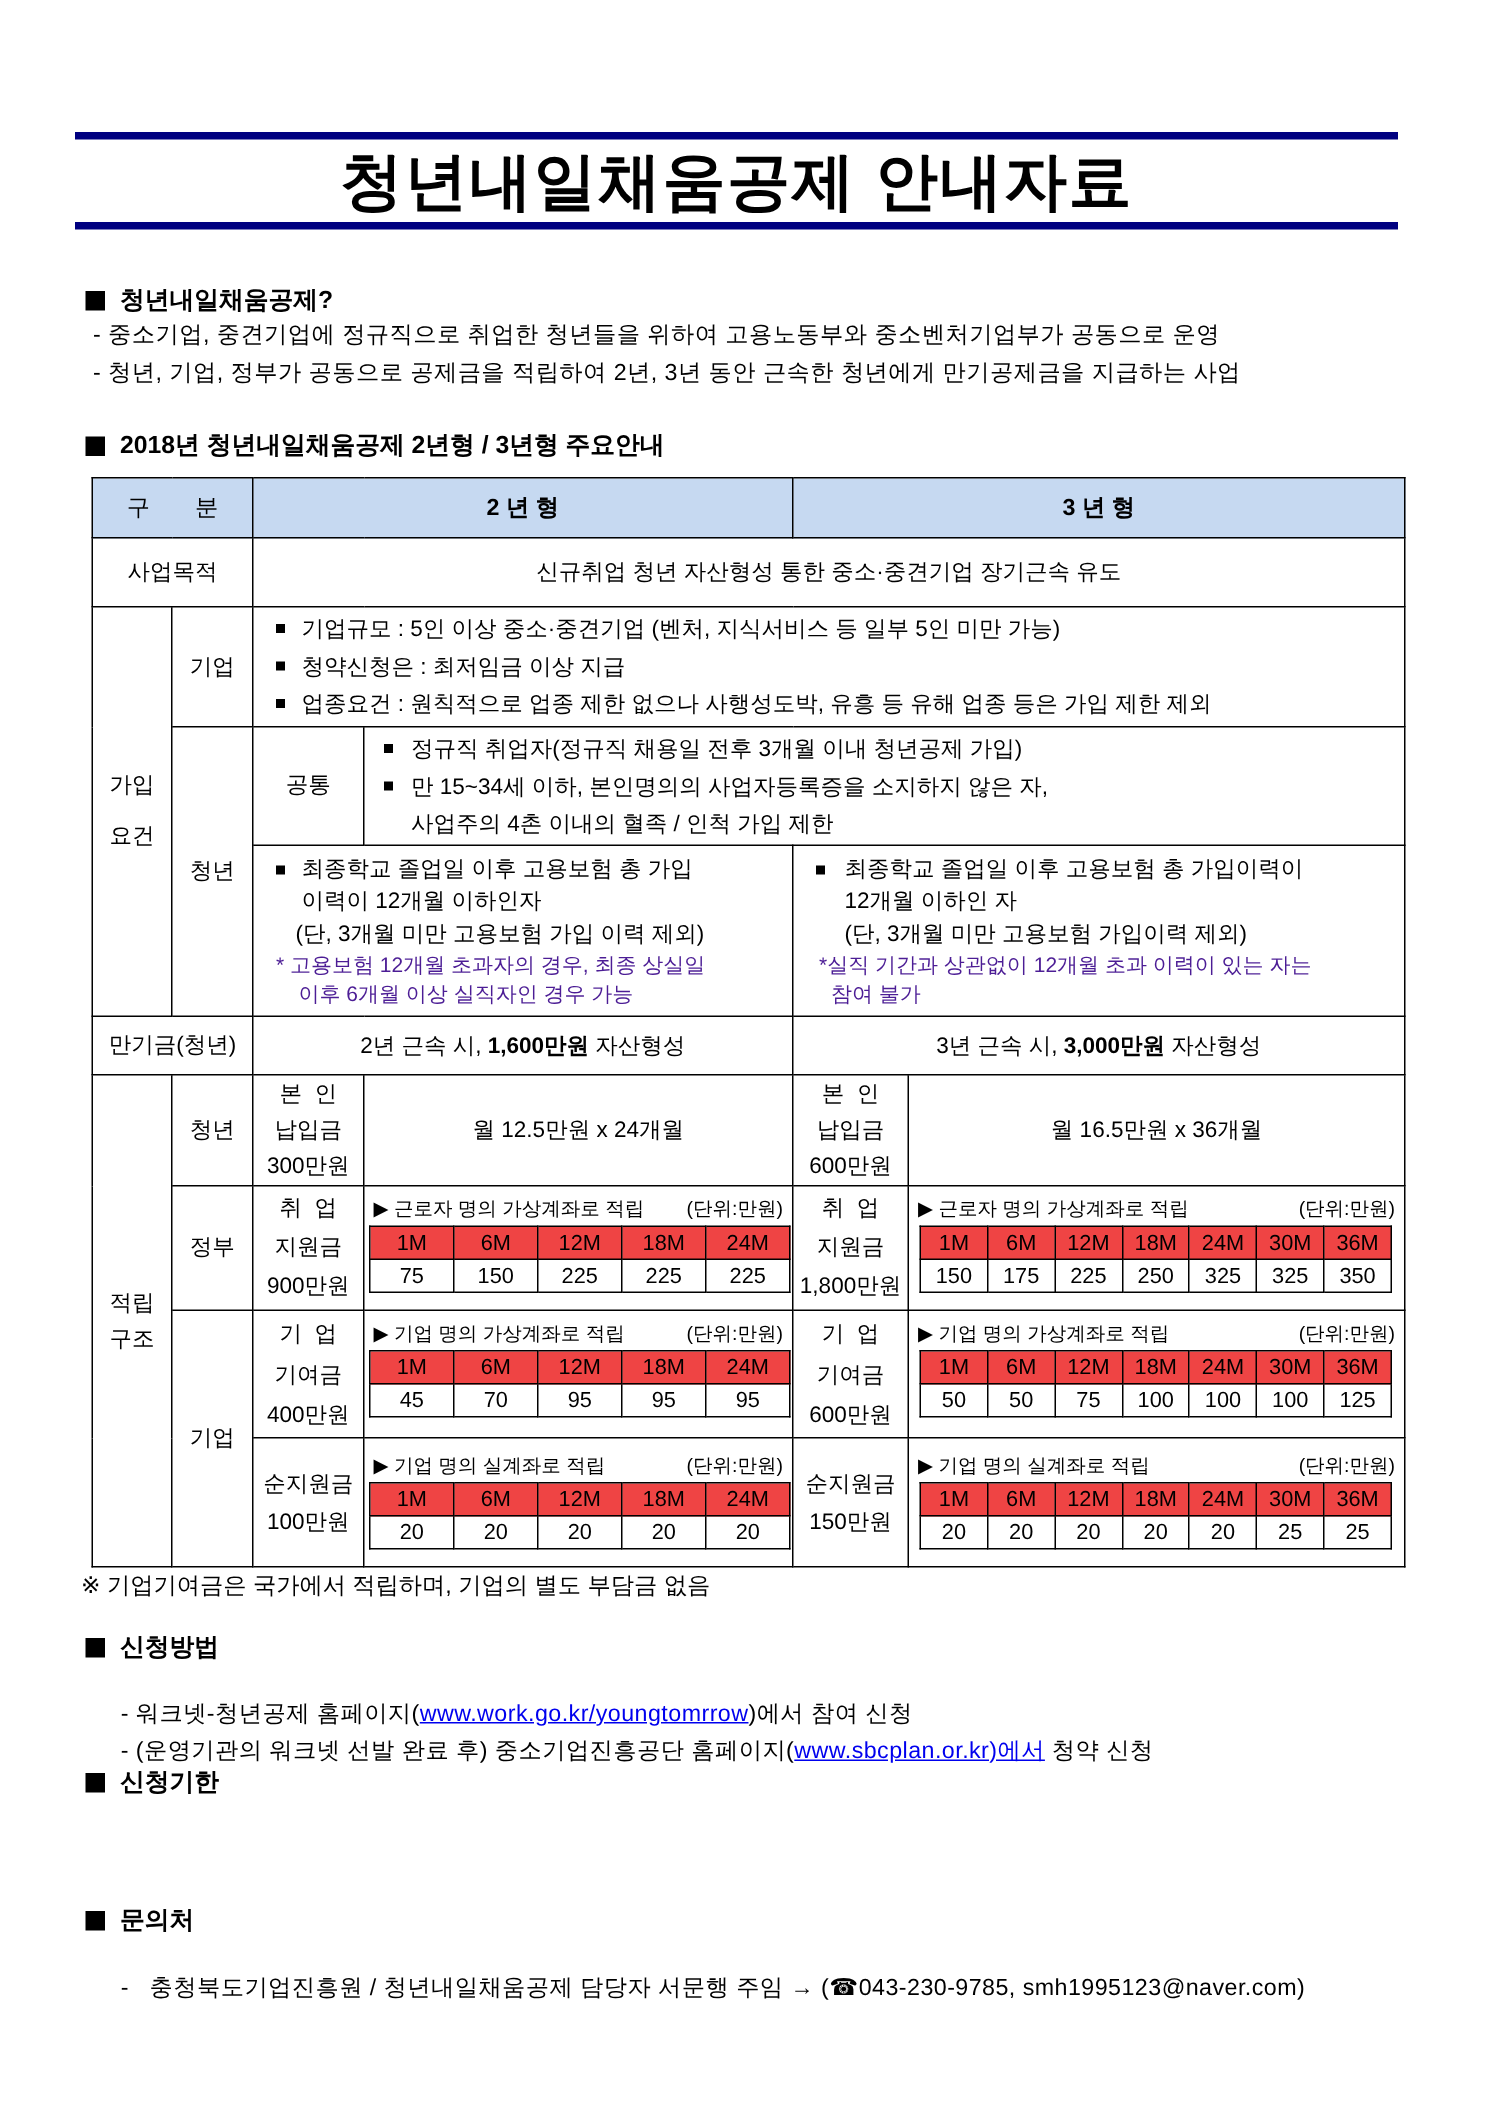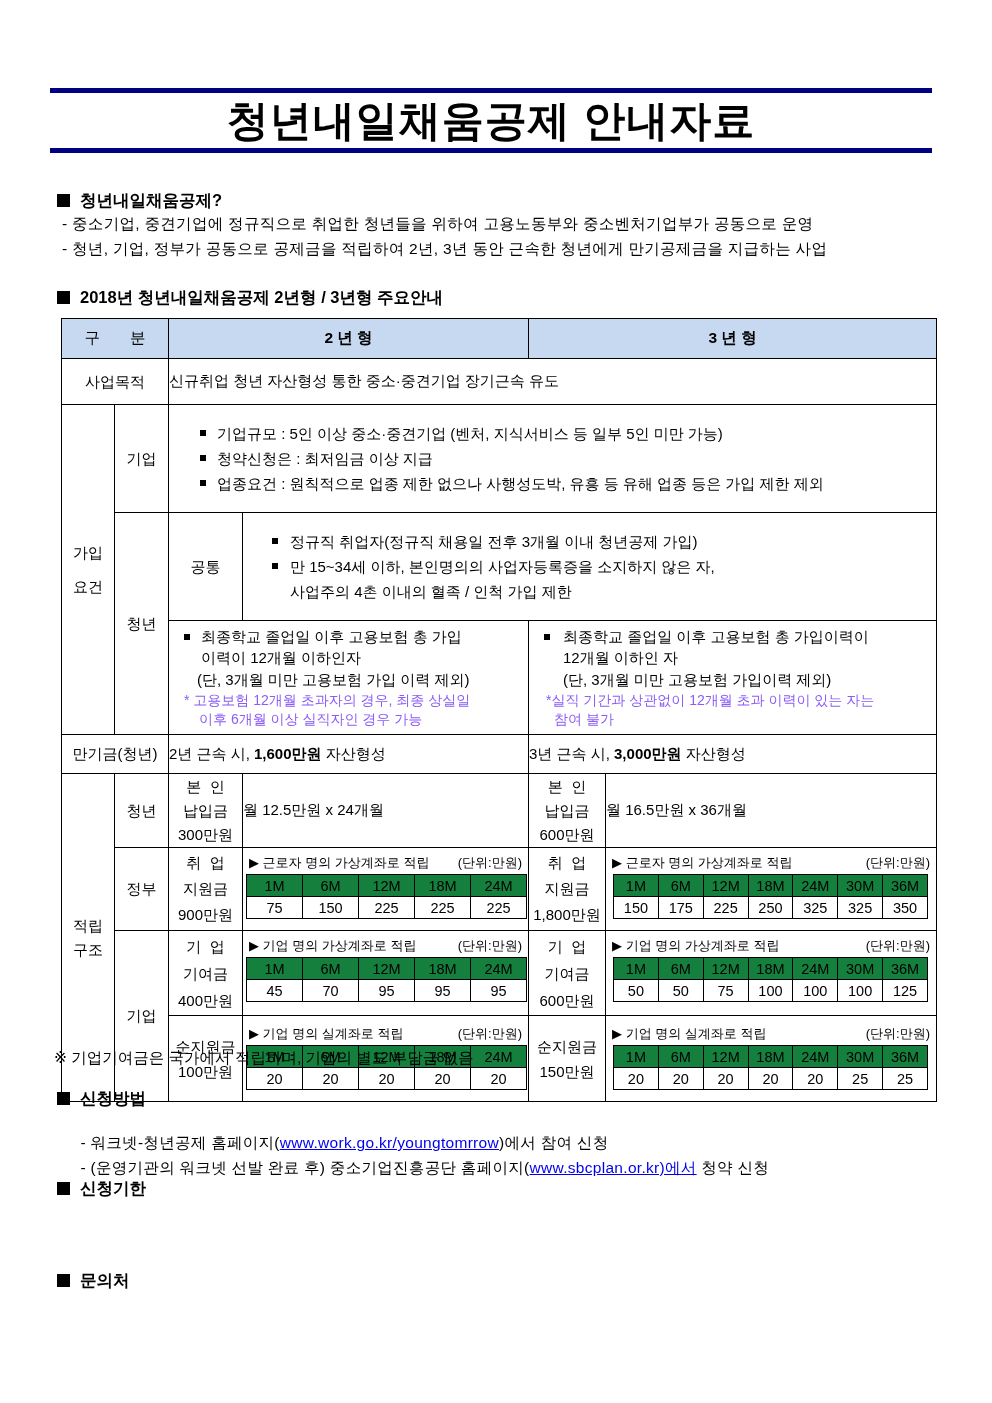--- a/index.html
+++ b/index.html
@@ -13,34 +13,34 @@
   .sq{display:inline-block;width:13px;height:13px;background:#000;margin-right:10px;}
   .line{position:absolute;left:62px;font-size:15.5px;line-height:20px;white-space:pre;letter-spacing:0.3px;}
   .link{color:#0000ee;text-decoration:underline;}
   .note{position:absolute;left:54px;top:1048px;font-size:15.5px;line-height:20px;white-space:pre;}
 
   table.main{position:absolute;left:61px;top:318px;width:875px;border-collapse:collapse;
              table-layout:fixed;font-size:15px;}
   table.main td, table.main th{border:1px solid #000;padding:0;vertical-align:middle;}
   table.main th{background:#c6d9f1;font-weight:normal;font-size:15.5px;white-space:pre;}
   table.main th.b{font-weight:bold;}
-  .c{text-align:left;}
+  .c{text-align:center;}
   .bold{font-weight:normal;}
   .lbl{text-align:center;line-height:24px;}
   .lbl.tall{line-height:34px;}
   .lbl div{white-space:pre;}
-  .blist{margin:16px;padding:0;list-style:none;}
+  .blist{margin:0;padding:0;list-style:none;}
   .blist li{position:relative;white-space:pre;}
   .bul{position:absolute;left:0;top:9px;width:6px;height:6px;background:#000;}
   .cont{white-space:pre;}
-  .red{color:#8b5cf6;font-size:14px;line-height:19px;white-space:pre;}
+  .red{color:#4c1d95;font-size:14px;line-height:19px;white-space:pre;}
   .cap{display:flex;justify-content:space-between;font-size:13px;line-height:19px;white-space:pre;padding:0 6px 0 6px;}
   table.mini{border-collapse:collapse;table-layout:fixed;font-size:14.5px;}
   table.mini td{border:1px solid #000;height:21px;text-align:center;vertical-align:middle;padding:0;}
-  table.mini tr.mh td{background:#15803d;}
+  table.mini tr.mh td{background:#ef4444;}
   .acc{vertical-align:top !important;}
 </style>
 </head>
 <body>
 
 <div id="page">
 
   <div class="rule" style="top:88px"></div>
   <div class="title">청년내일채움공제 안내자료</div>
   <div class="rule" style="top:148px"></div>
@@ -347,14 +347,17 @@
     <span>- (운영기관의 워크넷 선발 완료 후) 중소기업진흥공단 홈페이지(</span><span class="link">www.sbcplan.or.kr)에서</span><span> 청약 신청</span>
   </div>
 
   <div class="sec-h" style="top:1178px">
     <span class="sq"></span><span>신청기한</span>
   </div>
 
   <div class="sec-h" style="top:1270px">
     <span class="sq"></span><span>문의처</span>
   </div>
+  <div class="line" style="top:1296px">
+    <span>-   충청북도기업진흥원 / 청년내일채움공제 담당자 서문행 주임 → (</span><span style="font-weight:bold">☎</span><span>043-230-9785, </span><span>smh1995123@naver.com</span><span>)</span>
+  </div>
 
 </div>
 
 </body></html>

